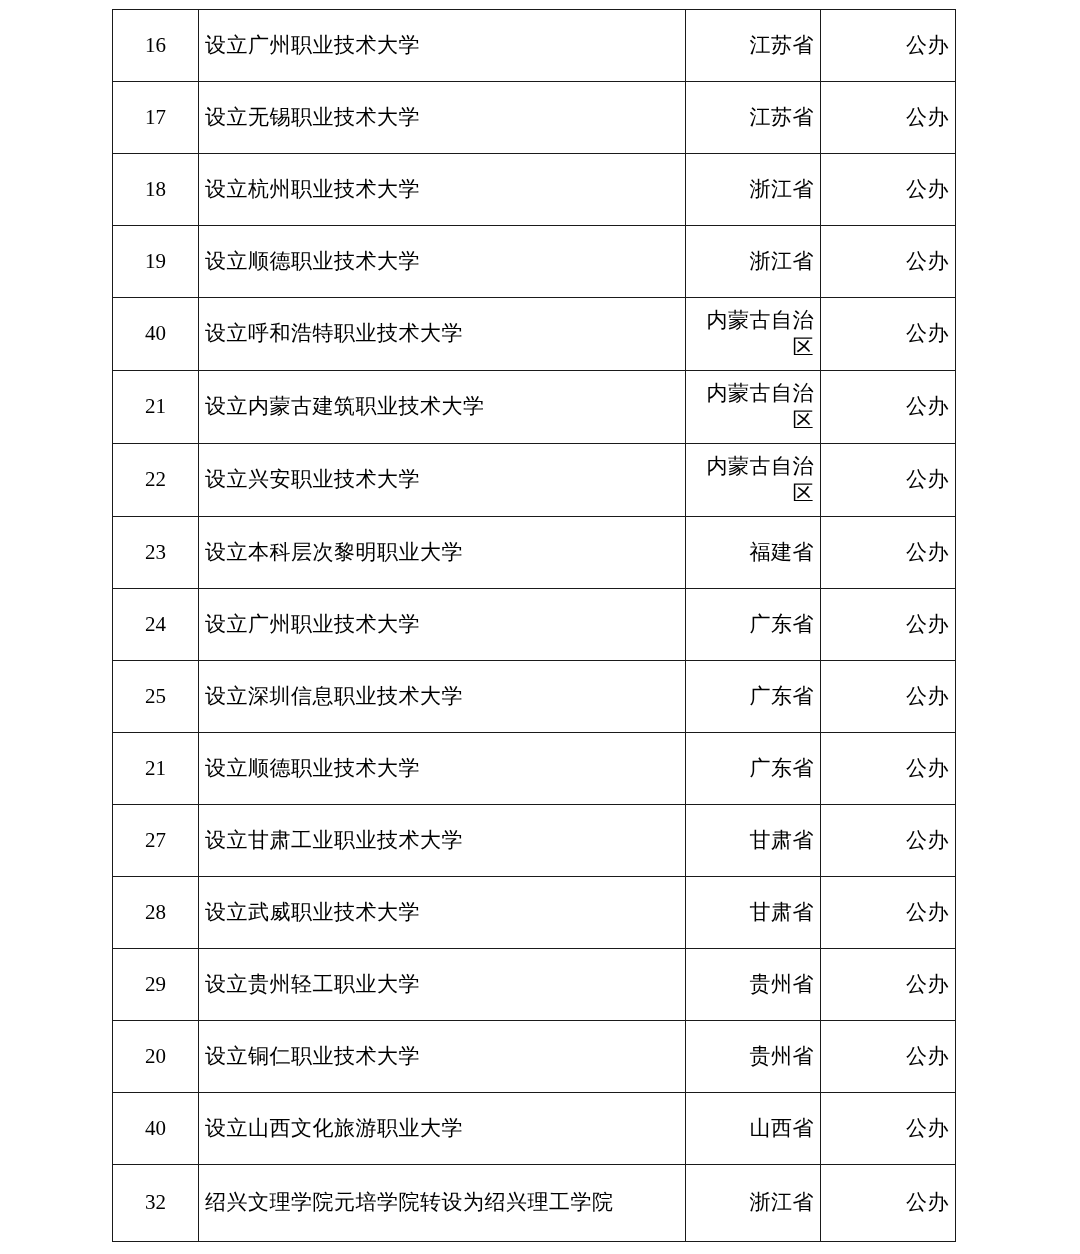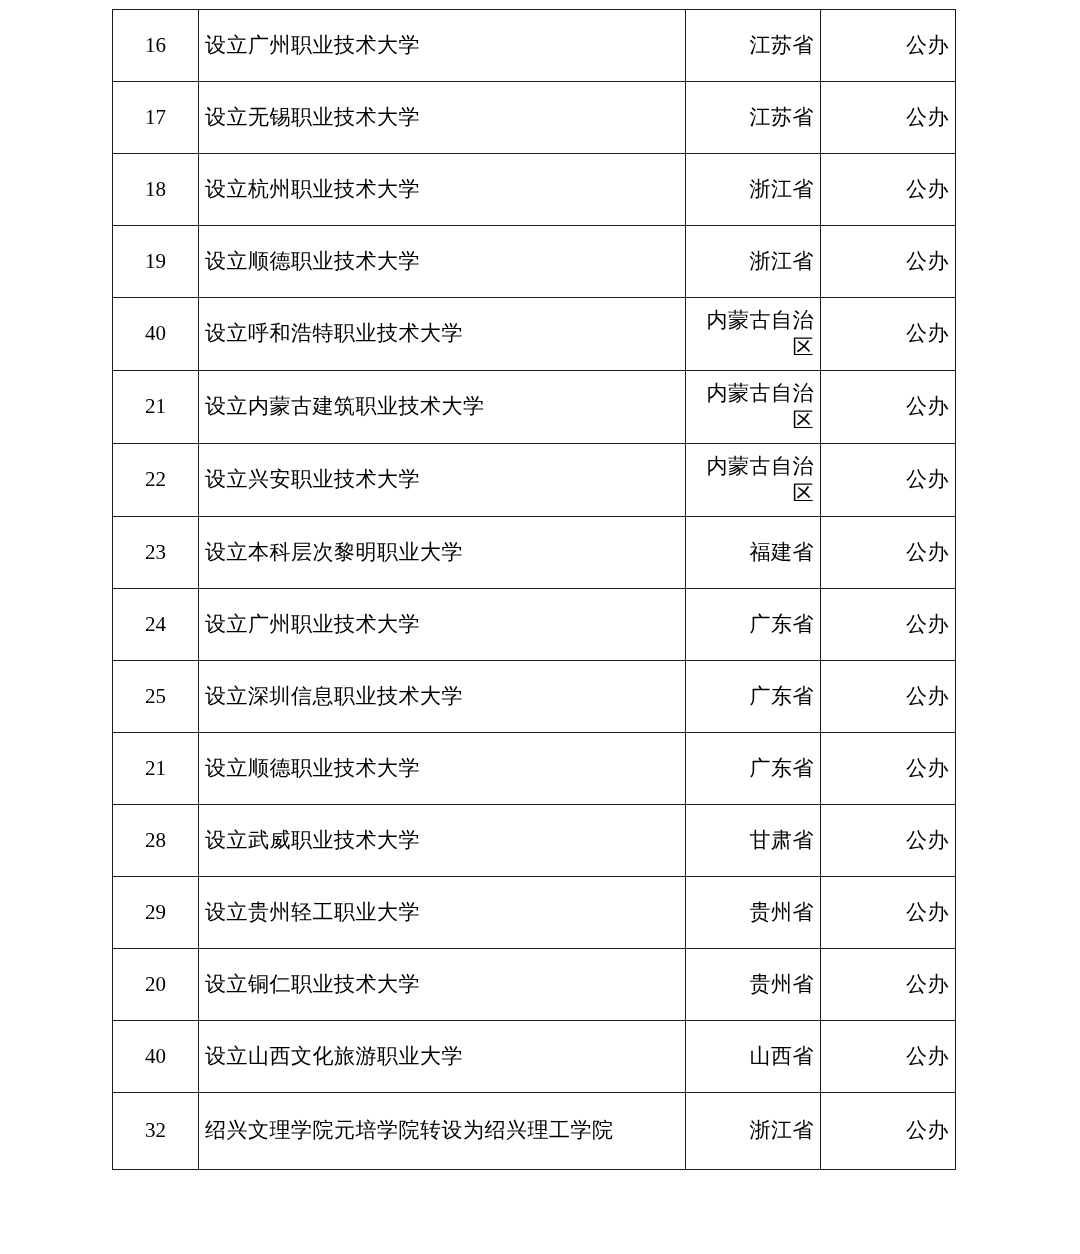--- a/index.html
+++ b/index.html
@@ -141,20 +141,26 @@
         <td class="prov">广东省</td>
         <td class="type">公办</td>
       </tr>
       <tr class="h1">
         <td class="num">21</td>
         <td class="name">设立顺德职业技术大学</td>
         <td class="prov">广东省</td>
         <td class="type">公办</td>
       </tr>
       <tr class="h1">
+        <td class="num">27</td>
+        <td class="name">设立甘肃工业职业技术大学</td>
+        <td class="prov">甘肃省</td>
+        <td class="type">公办</td>
+      </tr>
+      <tr class="h1">
         <td class="num">28</td>
         <td class="name">设立武威职业技术大学</td>
         <td class="prov">甘肃省</td>
         <td class="type">公办</td>
       </tr>
       <tr class="h1">
         <td class="num">29</td>
         <td class="name">设立贵州轻工职业大学</td>
         <td class="prov">贵州省</td>
         <td class="type">公办</td>

